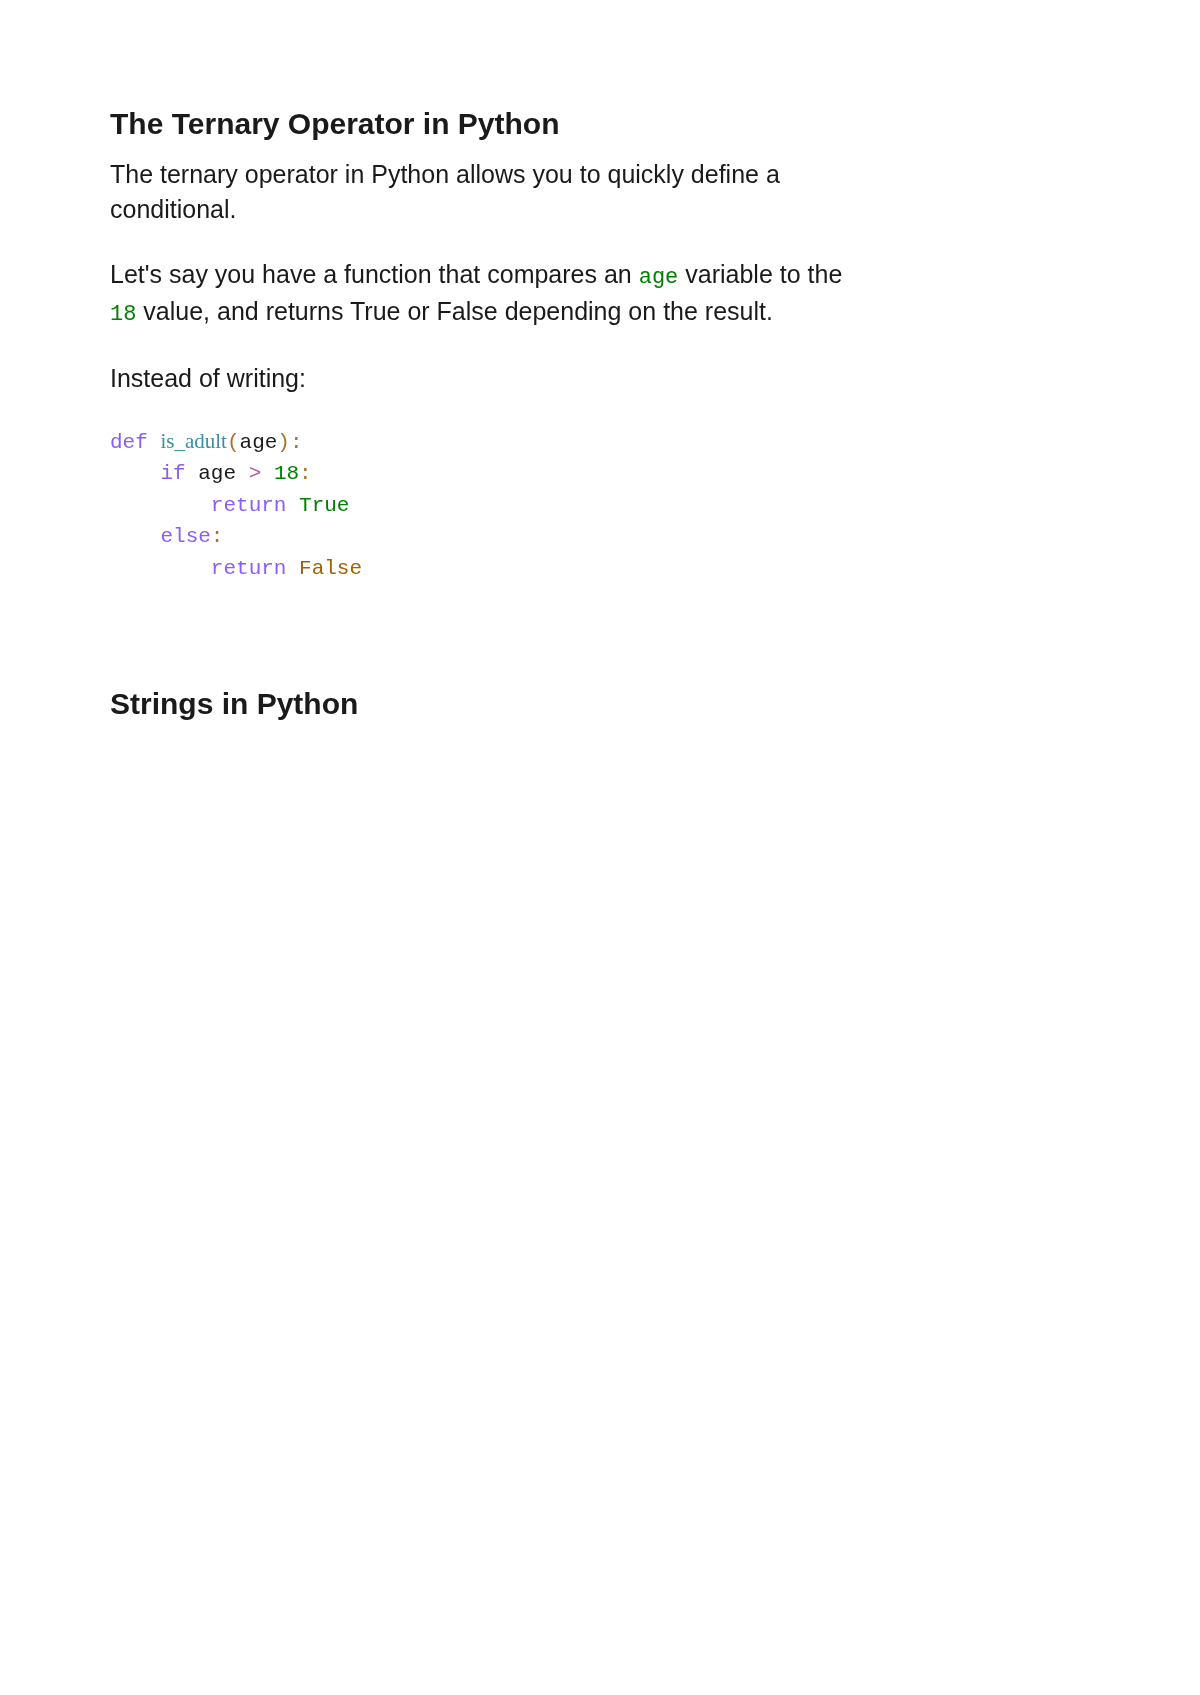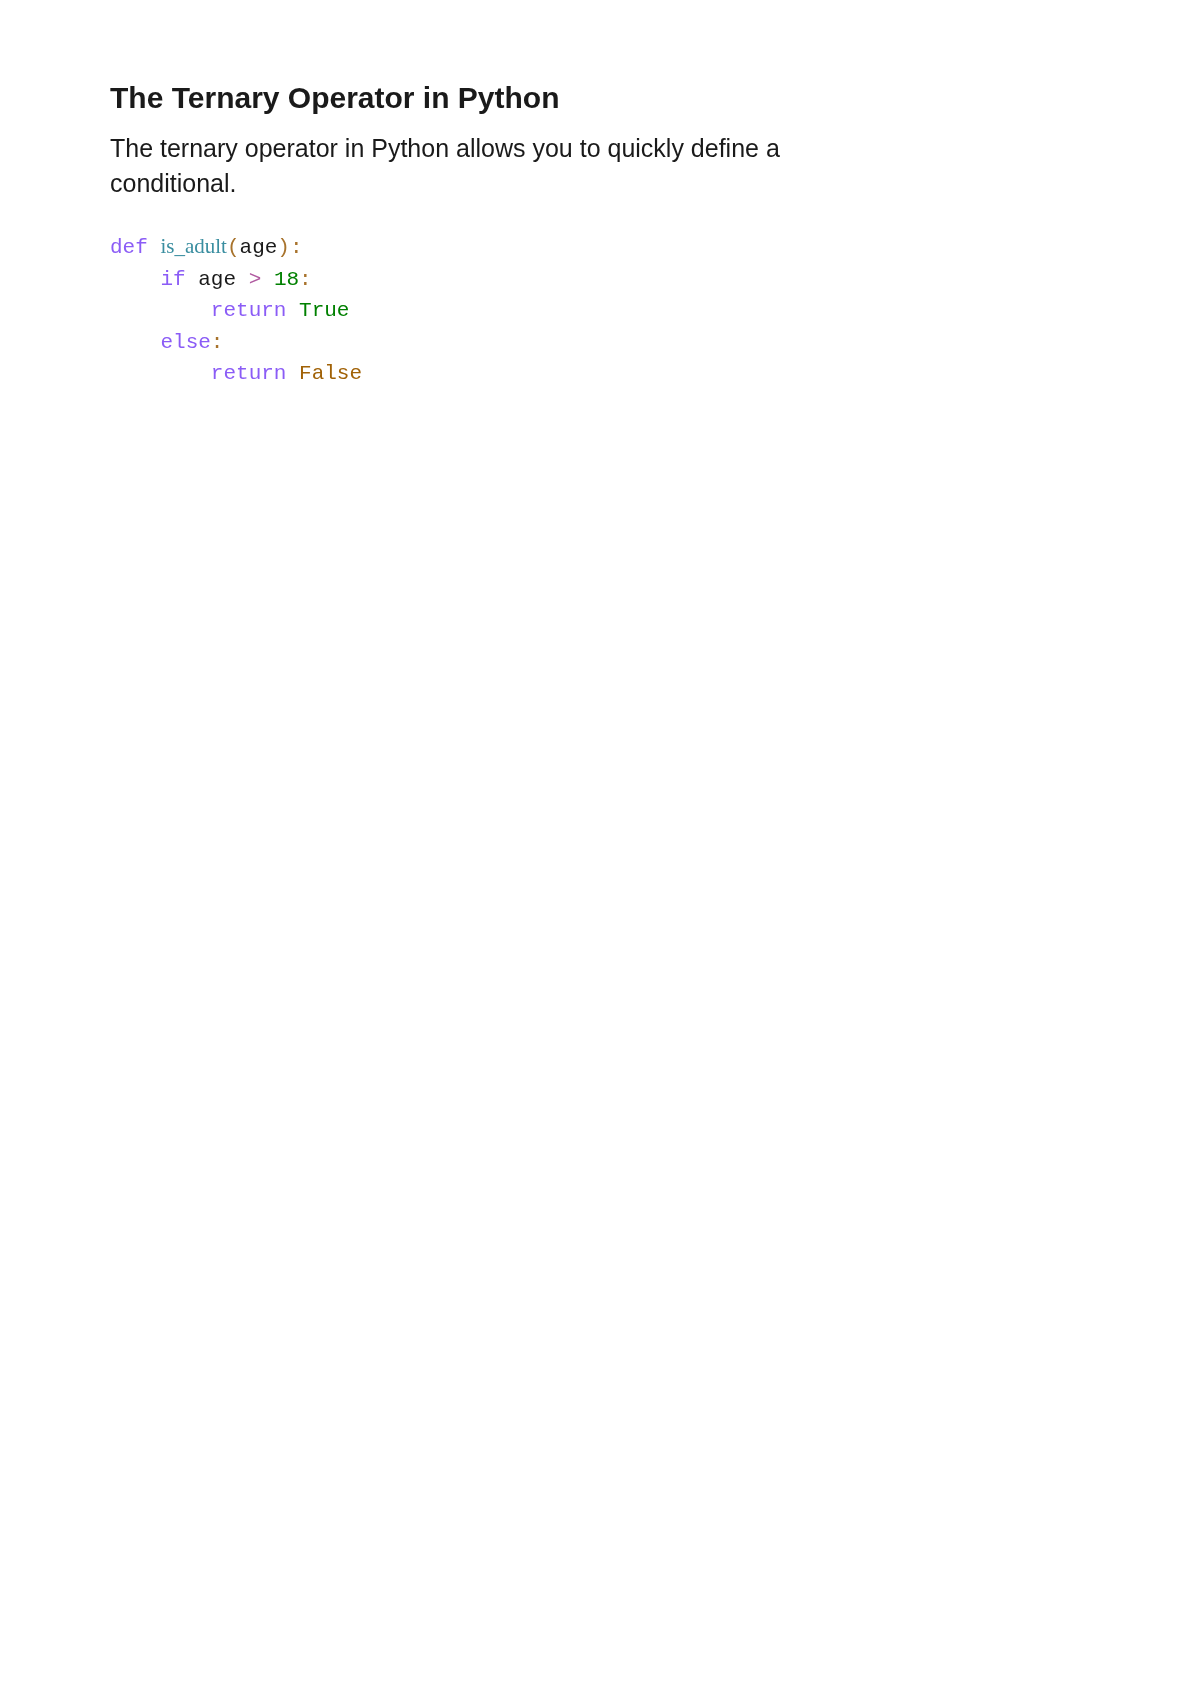--- a/index.html
+++ b/index.html
@@ -5,21 +5,21 @@
   body {
     margin: 0;
     padding: 0;
     background: #ffffff;
     font-family: Arial, Helvetica, sans-serif;
     color: #1a1a1a;
   }
   .page {
     width: 976px;
     min-height: 1695px;
-    padding: 78px 110px 60px 110px;
+    padding: 104px 110px 60px 110px;
     box-sizing: border-box;
   }
   .content {
     max-width: 780px;
   }
   h2 {
     font-size: 30px;
     font-weight: 700;
     margin: 0 0 14px 0;
     line-height: 1.3;
@@ -60,29 +60,34 @@
 </head>
 <body>
 
 <div class="page">
   <div class="content">
 
     <h2>The Ternary Operator in Python</h2>
 
     <p>The ternary operator in Python allows you to quickly define a conditional.</p>
 
+    <p>
+      <span>Let's say you have a function that compares an </span><span class="inline-code">age</span><span> variable to the </span><span class="inline-code">18</span><span> value, and returns True or False depending on the result.</span>
+    </p>
 
+    <p>Instead of writing:</p>
 
     <pre><span class="kw-def">def</span> <span class="kw-fn">is_adult</span><span class="kw-paren">(</span><span>age</span><span class="kw-paren">)</span><span class="kw-paren">:</span>
     <span class="kw-def">if</span> <span>age</span> <span class="kw-op">&gt;</span> <span class="kw-num">18</span><span class="kw-paren">:</span>
         <span class="kw-def">return</span> <span class="kw-true">True</span>
     <span class="kw-def">else</span><span class="kw-paren">:</span>
         <span class="kw-def">return</span> <span class="kw-false">False</span>
 </pre>
 
 
 
 
 
+    <h2 class="section-gap">Strings in Python</h2>
 
 
   </div>
 </div>
 
 </body></html>

